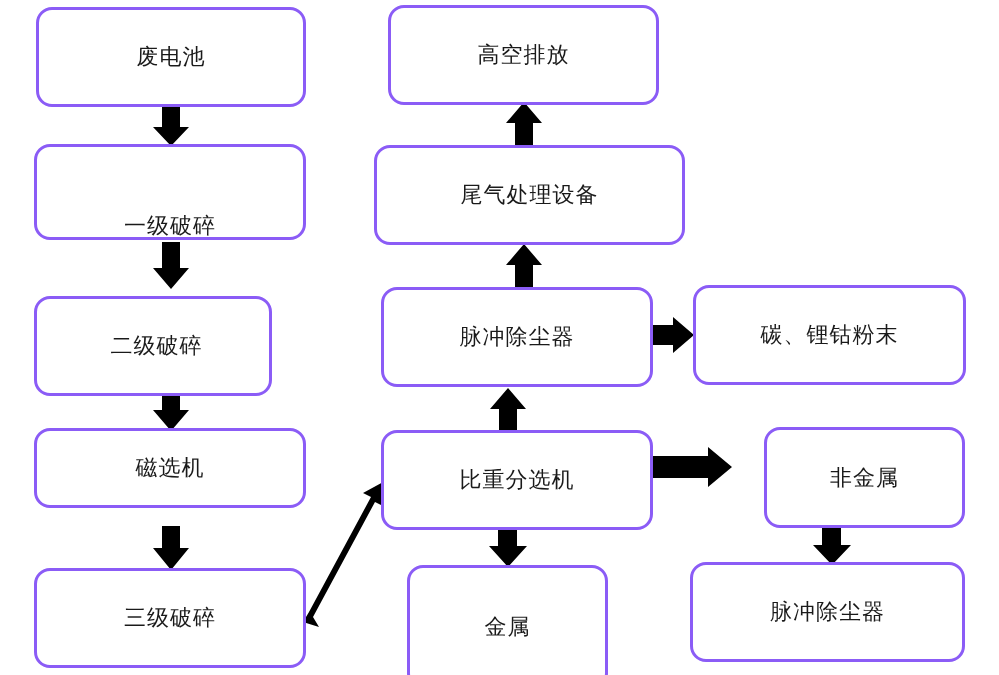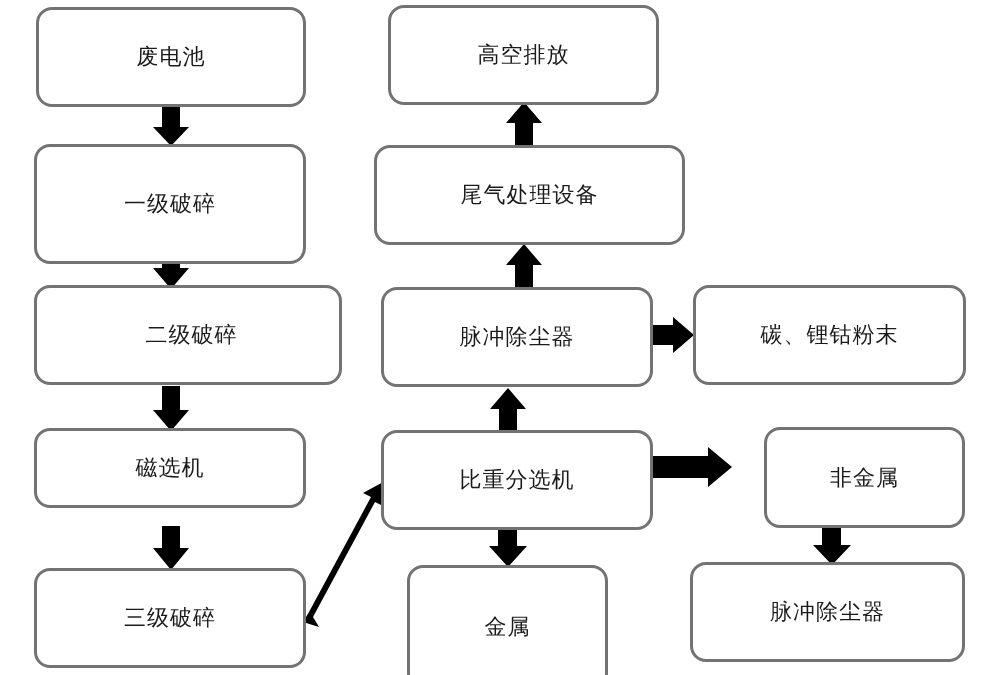--- a/index.html
+++ b/index.html
@@ -14,21 +14,21 @@
     position: relative;
     width: 999px;
     height: 675px;
     background: #ffffff;
     overflow: hidden;
   }
   .node {
     position: absolute;
     box-sizing: border-box;
     background: #ffffff;
-    border: 3px solid #737373;
+    border: 3px solid #8b5cf6;
     border-radius: 16px;
     display: flex;
     align-items: center;
     justify-content: center;
   }
   .node-label {
     font-family: "Liberation Serif", "DejaVu Serif", serif;
     font-size: 22px;
     color: #1a1a1a;
     letter-spacing: 1px;
@@ -79,25 +79,25 @@
 
     <polygon points="498,528 517,528 517,546 527,546 508,567 489,546 498,546"></polygon>
 
     <polygon points="822,526 841,526 841,545 851,545 832,565 813,545 822,545"></polygon>
   </svg>
 
   <div class="node" style="left:36px; top:7px; width:270px; height:100px;">
     <span class="node-label">废电池</span>
   </div>
 
-  <div class="node" style="left:34px; top:144px; width:272px; height:120px;">
+  <div class="node" style="left:34px; top:144px; width:272px; height:96px;align-items:flex-end;">
     <span class="node-label">一级破碎</span>
   </div>
 
-  <div class="node" style="left:34px; top:285px; width:308px; height:100px;padding-left:7px;">
+  <div class="node" style="left:34px; top:296px; width:238px; height:100px;padding-left:7px;">
     <span class="node-label">二级破碎</span>
   </div>
 
   <div class="node" style="left:34px; top:428px; width:272px; height:80px;">
     <span class="node-label">磁选机</span>
   </div>
 
   <div class="node" style="left:34px; top:568px; width:272px; height:100px;">
     <span class="node-label">三级破碎</span>
   </div>

